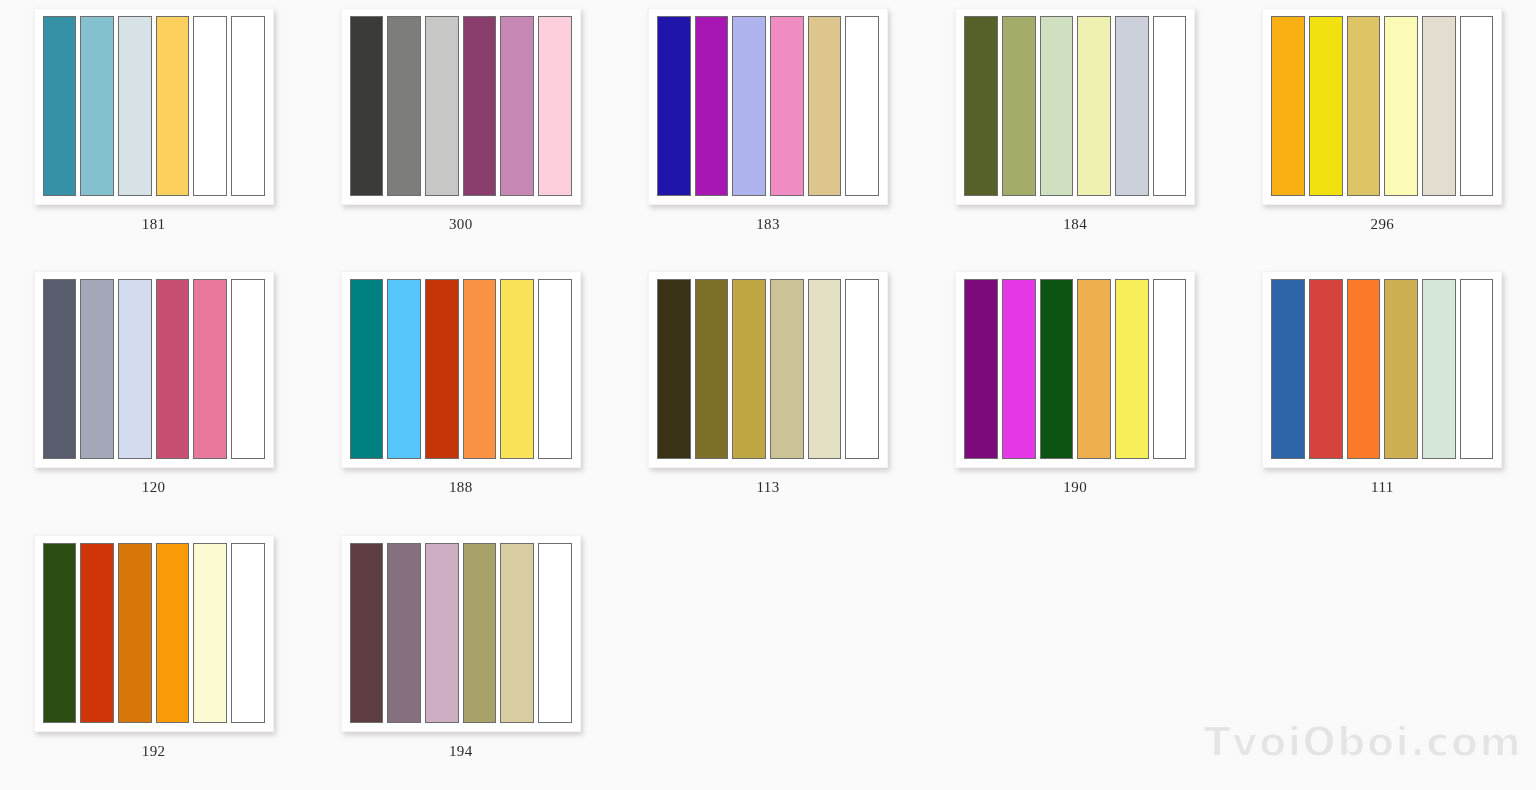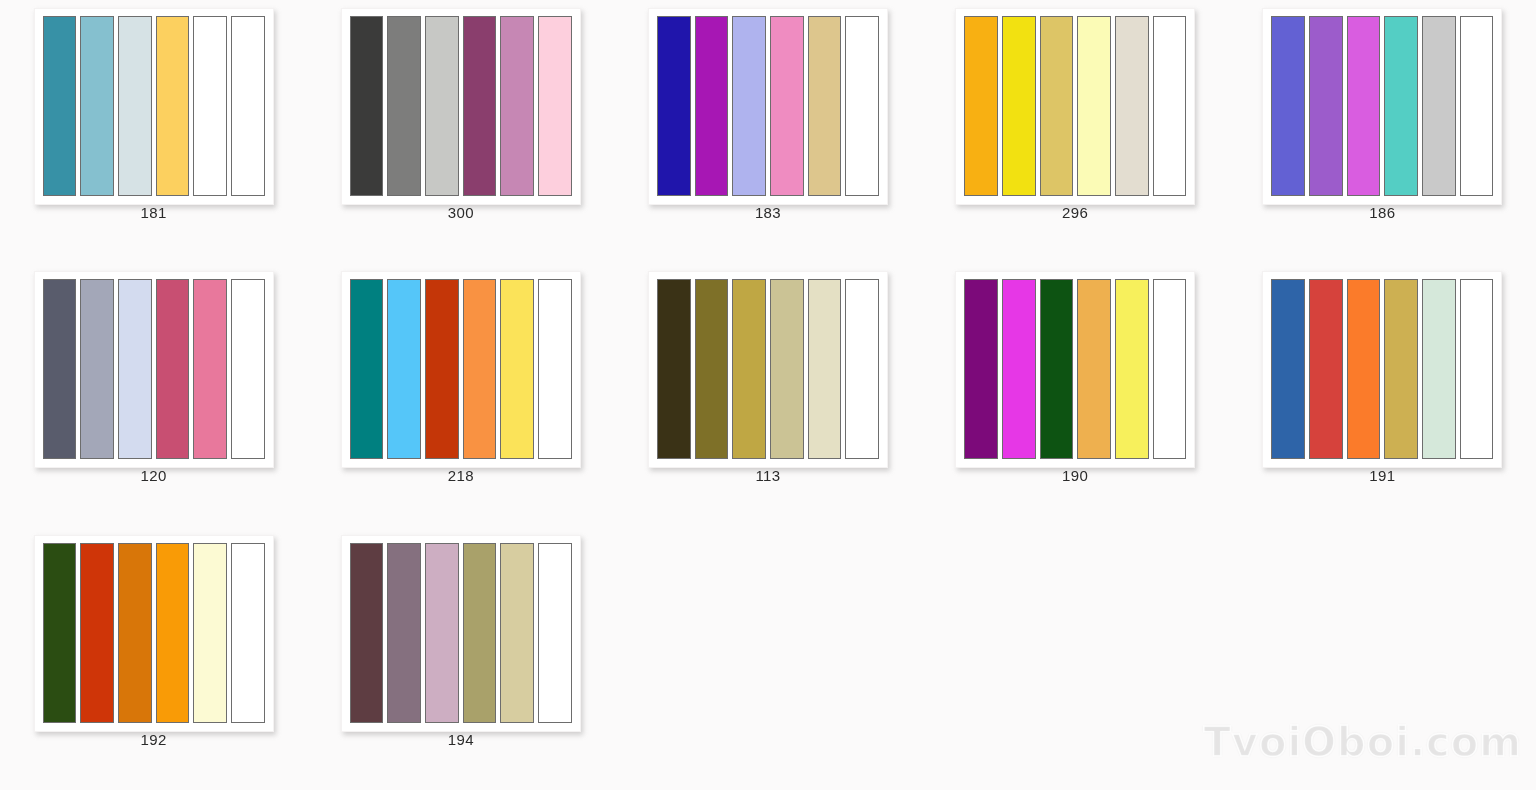--- a/index.html
+++ b/index.html
@@ -48,21 +48,22 @@
   }
 
   .swatch {
     flex: 1 1 0;
     height: 100%;
     border: 1px solid #6d6d6d;
     box-sizing: border-box;
   }
 
   .palette-label {
-    font-family: Liberation Sans, sans-serif;
+    margin-top: 12px;
+    font-family: Liberation Serif, serif;
     font-size: 15px;
     color: #2b2b2b;
     letter-spacing: 0.4px;
     line-height: 1;
     user-select: none;
   }
 
   
   #watermark {
     position: absolute;
@@ -113,61 +114,61 @@
         <div class="swatch" style="background: rgb(167, 23, 180);"></div>
         <div class="swatch" style="background: rgb(175, 179, 238);"></div>
         <div class="swatch" style="background: rgb(239, 140, 193);"></div>
         <div class="swatch" style="background: rgb(221, 198, 141);"></div>
         <div class="swatch" style="background: rgb(255, 255, 255);"></div>
       </div>
       <div class="palette-label">183</div>
     </div>
     <div class="palette-cell">
       <div class="palette-card">
+        <div class="swatch" style="background: rgb(86, 97, 42);"></div>
+        <div class="swatch" style="background: rgb(165, 171, 105);"></div>
+        <div class="swatch" style="background: rgb(207, 224, 192);"></div>
+        <div class="swatch" style="background: rgb(239, 241, 178);"></div>
+        <div class="swatch" style="background: rgb(204, 208, 218);"></div>
+        <div class="swatch" style="background: rgb(255, 255, 255);"></div>
+      </div>
+      <div class="palette-label">184</div>
+    </div>
+    <div class="palette-cell">
+      <div class="palette-card">
         <div class="swatch" style="background: rgb(248, 176, 18);"></div>
         <div class="swatch" style="background: rgb(242, 225, 17);"></div>
         <div class="swatch" style="background: rgb(221, 197, 102);"></div>
         <div class="swatch" style="background: rgb(251, 251, 182);"></div>
         <div class="swatch" style="background: rgb(227, 221, 208);"></div>
         <div class="swatch" style="background: rgb(255, 255, 255);"></div>
       </div>
       <div class="palette-label">296</div>
     </div>
     <div class="palette-cell">
       <div class="palette-card">
-        <div class="swatch" style="background: rgb(99, 97, 211);"></div>
-        <div class="swatch" style="background: rgb(156, 92, 203);"></div>
-        <div class="swatch" style="background: rgb(217, 93, 224);"></div>
-        <div class="swatch" style="background: rgb(84, 206, 196);"></div>
-        <div class="swatch" style="background: rgb(201, 201, 201);"></div>
-        <div class="swatch" style="background: rgb(255, 255, 255);"></div>
-      </div>
-      <div class="palette-label">186</div>
-    </div>
-    <div class="palette-cell">
-      <div class="palette-card">
         <div class="swatch" style="background: rgb(89, 92, 108);"></div>
         <div class="swatch" style="background: rgb(163, 167, 184);"></div>
         <div class="swatch" style="background: rgb(211, 219, 239);"></div>
         <div class="swatch" style="background: rgb(200, 79, 114);"></div>
         <div class="swatch" style="background: rgb(232, 120, 156);"></div>
         <div class="swatch" style="background: rgb(255, 255, 255);"></div>
       </div>
       <div class="palette-label">120</div>
     </div>
     <div class="palette-cell">
       <div class="palette-card">
         <div class="swatch" style="background: rgb(0, 128, 128);"></div>
         <div class="swatch" style="background: rgb(85, 198, 249);"></div>
         <div class="swatch" style="background: rgb(196, 54, 8);"></div>
         <div class="swatch" style="background: rgb(249, 146, 66);"></div>
         <div class="swatch" style="background: rgb(251, 227, 89);"></div>
         <div class="swatch" style="background: rgb(255, 255, 255);"></div>
       </div>
-      <div class="palette-label">218</div>
+      <div class="palette-label">188</div>
     </div>
     <div class="palette-cell">
       <div class="palette-card">
         <div class="swatch" style="background: rgb(58, 50, 22);"></div>
         <div class="swatch" style="background: rgb(126, 112, 40);"></div>
         <div class="swatch" style="background: rgb(191, 167, 68);"></div>
         <div class="swatch" style="background: rgb(203, 195, 149);"></div>
         <div class="swatch" style="background: rgb(228, 224, 196);"></div>
         <div class="swatch" style="background: rgb(255, 255, 255);"></div>
       </div>
@@ -186,21 +187,21 @@
     </div>
     <div class="palette-cell">
       <div class="palette-card">
         <div class="swatch" style="background: rgb(46, 100, 168);"></div>
         <div class="swatch" style="background: rgb(214, 66, 60);"></div>
         <div class="swatch" style="background: rgb(251, 123, 42);"></div>
         <div class="swatch" style="background: rgb(205, 176, 82);"></div>
         <div class="swatch" style="background: rgb(213, 232, 218);"></div>
         <div class="swatch" style="background: rgb(255, 255, 255);"></div>
       </div>
-      <div class="palette-label">191</div>
+      <div class="palette-label">111</div>
     </div>
     <div class="palette-cell">
       <div class="palette-card">
         <div class="swatch" style="background: rgb(43, 77, 18);"></div>
         <div class="swatch" style="background: rgb(207, 53, 8);"></div>
         <div class="swatch" style="background: rgb(216, 118, 9);"></div>
         <div class="swatch" style="background: rgb(249, 155, 6);"></div>
         <div class="swatch" style="background: rgb(252, 250, 211);"></div>
         <div class="swatch" style="background: rgb(255, 255, 255);"></div>
       </div>

